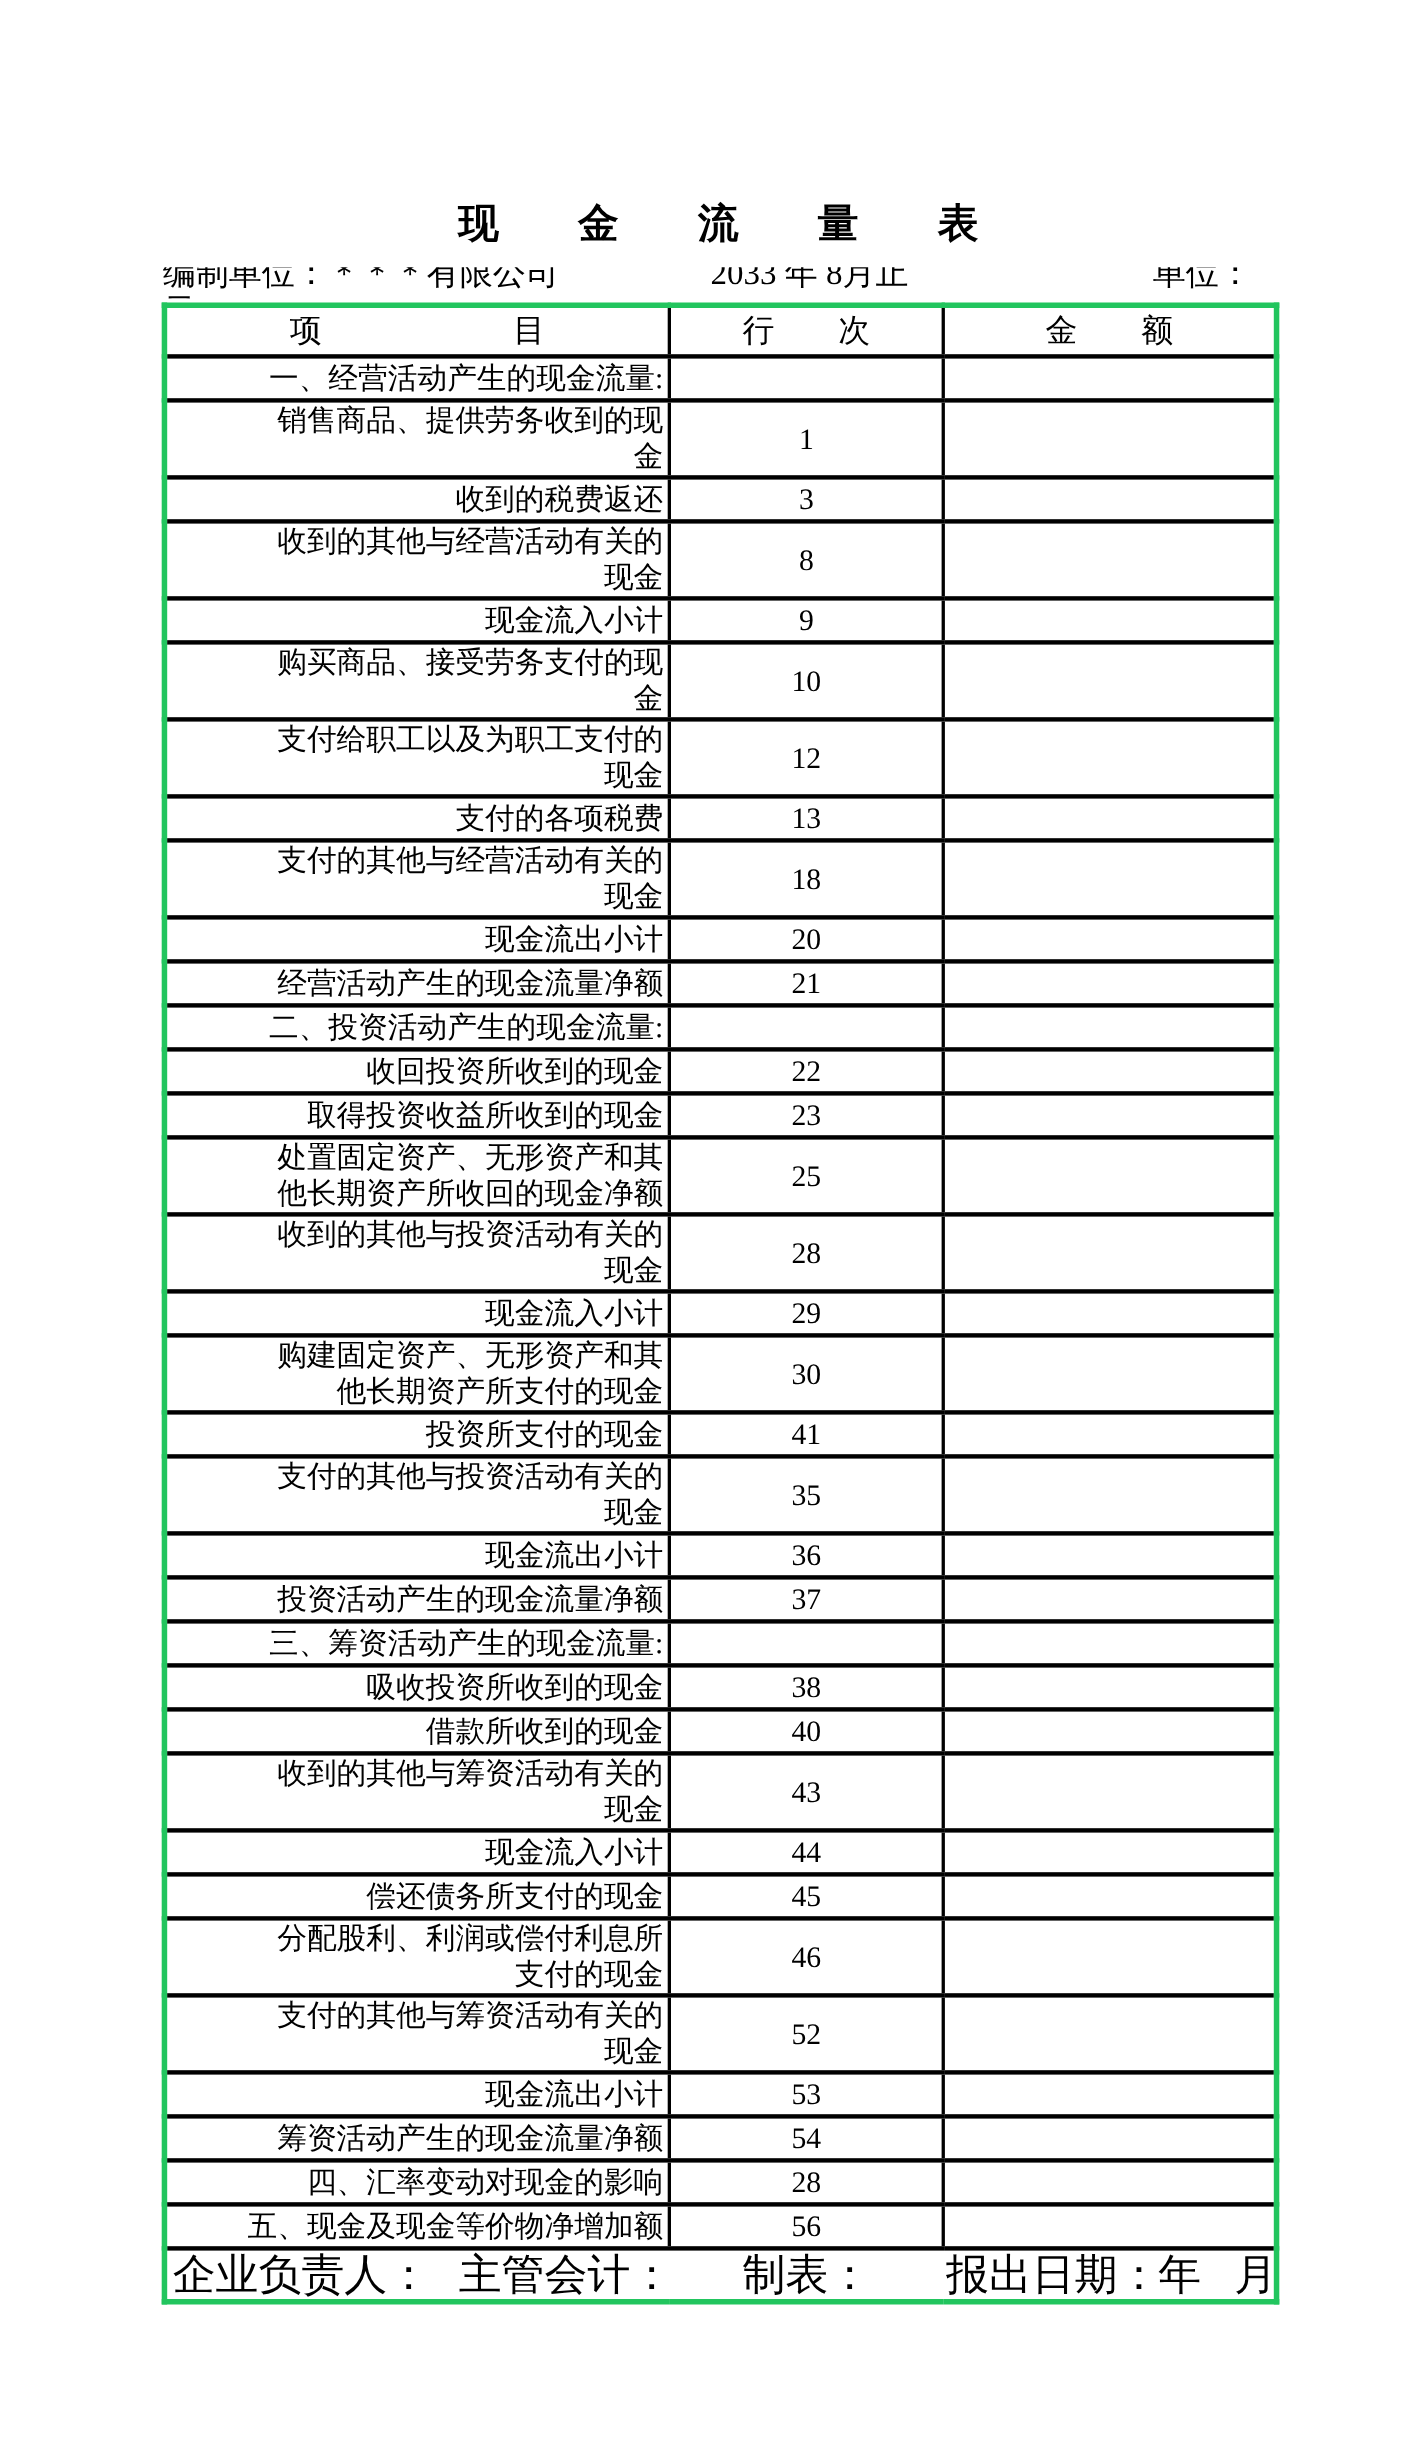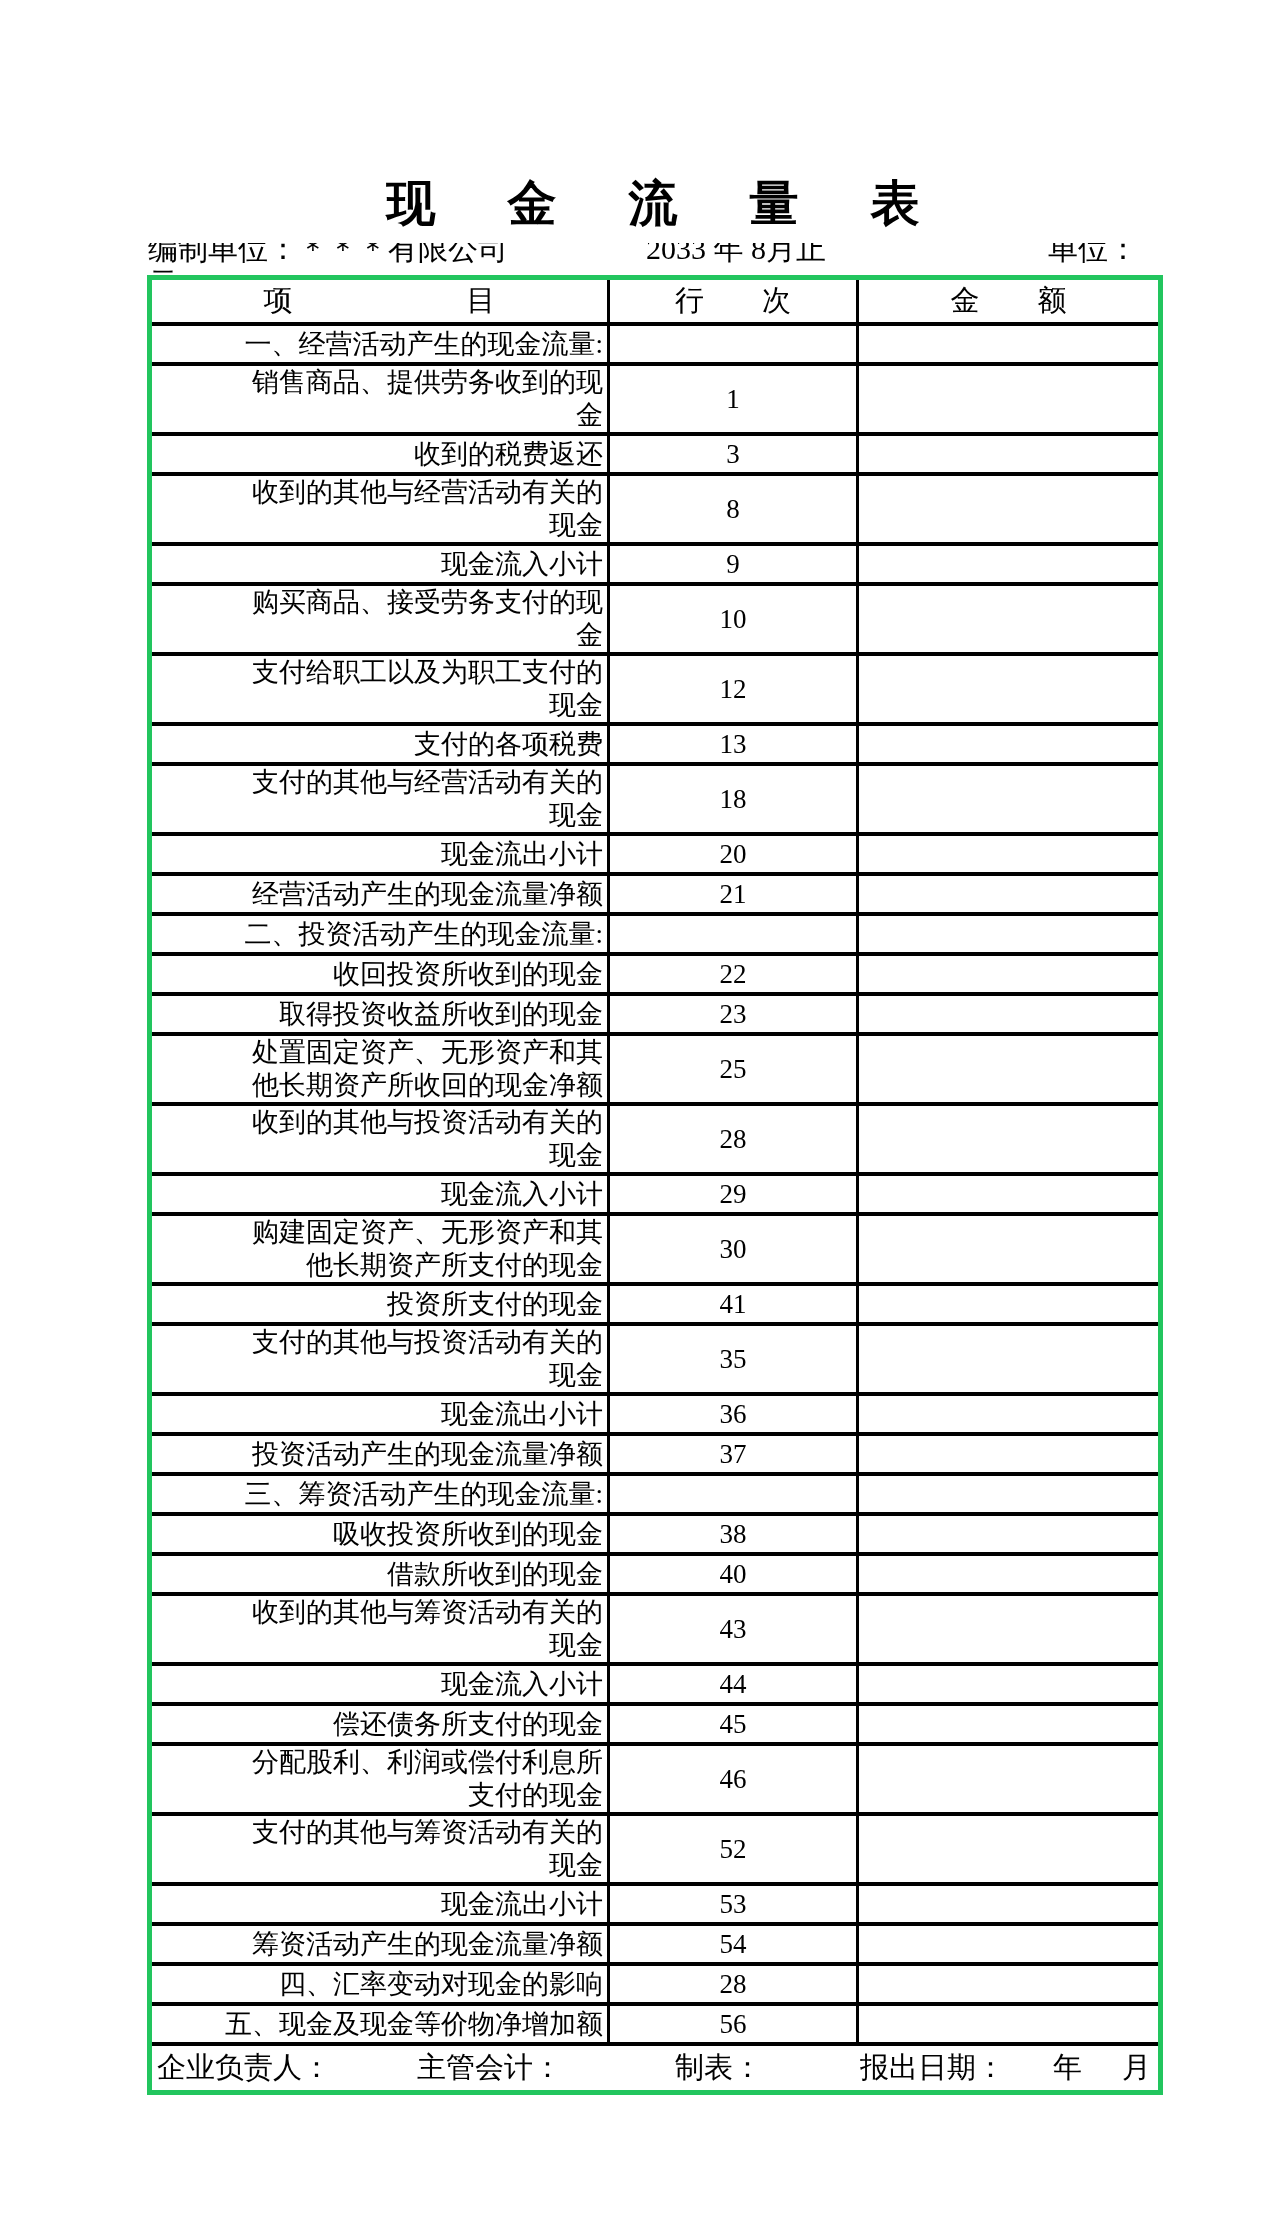--- a/index.html
+++ b/index.html
@@ -11,21 +11,21 @@
     font-family:"Liberation Serif","DejaVu Serif",serif;
     color:#000;
     overflow:hidden;
   }
   
   .title{
     position:absolute;
     left:148px; top:172px;
     width:1010px;
     text-align:center;
-    font-size:49px;
+    font-size:37px;
     line-height:64px;
     letter-spacing:72px;
     text-indent:72px;
     white-space:nowrap;
     font-weight:600;
   }
   
   .subhead-clip{
     position:absolute;
     left:148px; top:243px;
@@ -76,21 +76,21 @@
   .c-item{
     text-align:right;
     padding:0 4px 0 5px;
     white-space:pre-line;
     line-height:33px;
     vertical-align:middle;
   }
   .c-no{text-align:center; vertical-align:middle; padding:0;}
   .c-amt{padding:0;}
   tr.frow{height:48px;}
-  .c-foot{position:relative; font-size:29px;}
+  .c-foot{position:relative; font-size:39px;}
   .c-foot span{position:absolute; top:50%; transform:translateY(-50%); white-space:nowrap;}
   .f1{left:5px;}
   .f2{left:265px;}
   .f3{left:523px;}
   .f4{left:708px;}
   .f5{left:901px;}
   .f6{left:970px;}
 </style>
 </head>
 <body>

